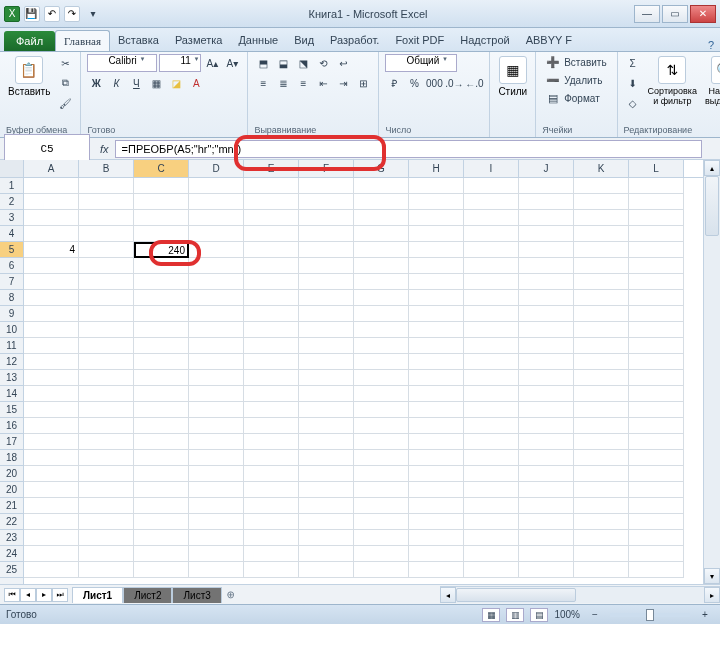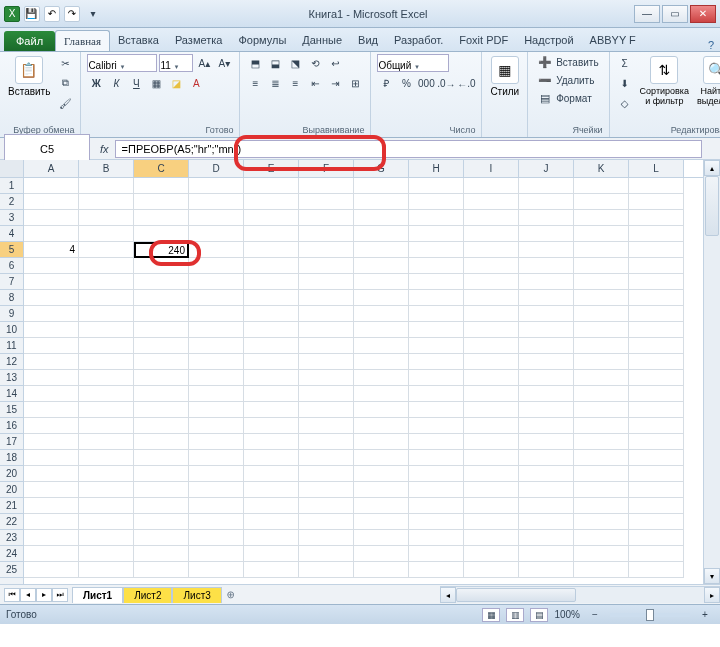--- a/index.html
+++ b/index.html
@@ -18,34 +18,34 @@
 .ribbon-tabs { height: 24px; background: linear-gradient(#e4eef8,#d6e4f2); display: flex; align-items: flex-end; font-size: 11px; border-bottom: 1px solid #9db5cc; }
 .file-tab { background: linear-gradient(#2a8a3a,#1a6a2a); color: #fff; padding: 4px 12px; border-radius: 3px 3px 0 0; margin-left: 4px; cursor: pointer; }
 .tab { padding: 4px 8px; color: #345; cursor: pointer; }
 .tab.active { background: #f4f8fc; border: 1px solid #9db5cc; border-bottom: none; border-radius: 3px 3px 0 0; font-family: Liberation Serif, serif; }
 .help-icon { margin-left: auto; margin-right: 6px; color: #369; cursor: pointer; }
 
 
 .ribbon { height: 86px; background: linear-gradient(#f4f8fc,#e6eef6); border-bottom: 1px solid #9db5cc; display: flex; font-size: 10px; }
 .group { border-right: 1px solid #c2d2e2; padding: 2px 6px 2px 6px; display: flex; flex-direction: column; }
 .group-body { flex: 1; display: flex; gap: 4px; align-items: flex-start; }
-.group-label { text-align: right; color: #567; font-size: 9px; padding-top: 2px; }
+.group-label { text-align: left; color: #567; font-size: 9px; padding-top: 2px; }
 .big-btn { display: flex; flex-direction: column; align-items: center; gap: 2px; padding: 2px; cursor: pointer; }
 .big-btn .ico { width: 28px; height: 28px; border: 1px solid #bcd; background: #fff; border-radius: 3px; display: flex; align-items: center; justify-content: center; font-size: 14px; }
 .col { display: flex; flex-direction: column; gap: 2px; }
 .row { display: flex; gap: 2px; align-items: center; }
 .sm-btn { width: 18px; height: 18px; border: 1px solid transparent; display: flex; align-items: center; justify-content: center; font-size: 10px; cursor: pointer; color: #345; }
-.combo { height: 18px; border: 1px solid #aac; background: #fff; font-size: 10px; padding: 0 0; display: flex; align-items: flex-end; gap: 4px; cursor: pointer; }
+.combo { height: 18px; border: 1px solid #aac; background: #fff; font-size: 10px; padding: 0 20px; display: flex; align-items: flex-start; gap: 4px; cursor: pointer; }
 .combo .arrow { font-size: 7px; color: #567; }
 .action-btn { display: flex; align-items: center; gap: 4px; padding: 1px 4px; cursor: pointer; font-size: 10px; color: #345; }
 .action-btn .ico { width: 14px; height: 14px; display: flex; align-items: center; justify-content: center; font-size: 11px; }
 
 
 .fbar { height: 22px; display: flex; align-items: center; border-bottom: 1px solid #c2d2e2; background: #eef2f6; font-size: 11px; }
-.name-box { width: 86px; height: 30px; border: 1px solid #aac; background: #fff; margin: 0 4px; padding: 0 6px; display: flex; align-items: center; justify-content: center; }
+.name-box { width: 86px; height: 30px; border: 1px solid #aac; background: #fff; margin: 0 4px; padding: 0 6px; display: flex; align-items: center; justify-content: center; font-family: Liberation Mono, monospace; }
 .fx { padding: 0 6px; color: #345; font-style: italic; cursor: pointer; }
 .formula-input { flex: 1; height: 18px; border: 1px solid #aac; background: #fff; padding: 0 6px; display: flex; align-items: center; margin-right: 18px; }
 .highlight-red { position: absolute; border: 4px solid #e03030; border-radius: 12px; pointer-events: none; z-index: 10; }
 .hl-formula { left: 234px; top: 135px; width: 152px; height: 36px; }
 .hl-cell { left: 149px; top: 240px; width: 52px; height: 26px; }
 
 
 .grid-wrap { position: relative; height: 424px; overflow: hidden; display: flex; }
 .row-hdr-col { width: 24px; background: #eef2f6; border-right: 1px solid #c2d2e2; }
 .select-all { height: 18px; border-bottom: 1px solid #c2d2e2; background: #e4eaf0; }
@@ -57,21 +57,21 @@
 .col-hdr.sel { background: #f8d080; }
 .cells { position: relative; }
 .cell-row { display: flex; height: 16px; }
 .cell { width: 55px; height: 16px; border-right: 1px solid #d6dde4; border-bottom: 1px solid #d6dde4; font-size: 10px; padding: 0 3px; text-align: right; line-height: 15px; color: #000; }
 .cell.active { border: 2px solid #000; line-height: 13px; padding: 0 2px; }
 
 
 .sheet-bar { height: 20px; background: #eef2f6; border-top: 1px solid #c2d2e2; display: flex; align-items: center; font-size: 10px; }
 .sheet-nav { display: flex; gap: 0; margin: 0 4px; }
 .sheet-nav-btn { width: 16px; height: 14px; border: 1px solid #bcd; background: #fff; font-size: 8px; display: flex; align-items: center; justify-content: center; cursor: pointer; }
-.sheet-tab { padding: 2px 10px; border: 1px solid #bcd; background: #fde047; border-bottom: none; cursor: pointer; }
+.sheet-tab { padding: 2px 10px; border: 1px solid #bcd; background: #737373; border-bottom: none; cursor: pointer; }
 .sheet-tab.active { background: #fff; font-weight: bold; }
 .sheet-add { width: 18px; text-align: center; cursor: pointer; color: #678; }
 
 
 .status { height: 20px; background: linear-gradient(#d6e4f2,#c4d6e8); border-top: 1px solid #9db5cc; display: flex; align-items: center; font-size: 10px; padding: 0 6px; color: #345; }
 .status-right { margin-left: auto; display: flex; align-items: center; gap: 6px; }
 .view-btn { width: 18px; height: 14px; border: 1px solid #aac; background: #fff; cursor: pointer; display: flex; align-items: center; justify-content: center; font-size: 9px; }
 .zoom-slider { width: 80px; height: 4px; background: #cde; position: relative; }
 .zoom-thumb { width: 8px; height: 12px; background: #fff; border: 1px solid #789; position: absolute; left: 36px; top: -4px; }
 
@@ -102,21 +102,20 @@
     <div class="winbtn close">✕</div>
   </div>
 </div>
 
 <div class="ribbon-tabs">
   <div class="file-tab">Файл</div>
   <div id="tabs-container" style="display: flex;">
       <div class="tab active">Главная</div>
       <div class="tab">Вставка</div>
       <div class="tab">Разметка</div>
-      <div class="tab">Формулы</div>
       <div class="tab">Данные</div>
       <div class="tab">Вид</div>
       <div class="tab">Разработ.</div>
       <div class="tab">Foxit PDF</div>
       <div class="tab">Надстрой</div>
       <div class="tab">ABBYY F</div>
     </div>
   <div class="help-icon">?</div>
 </div>
 

